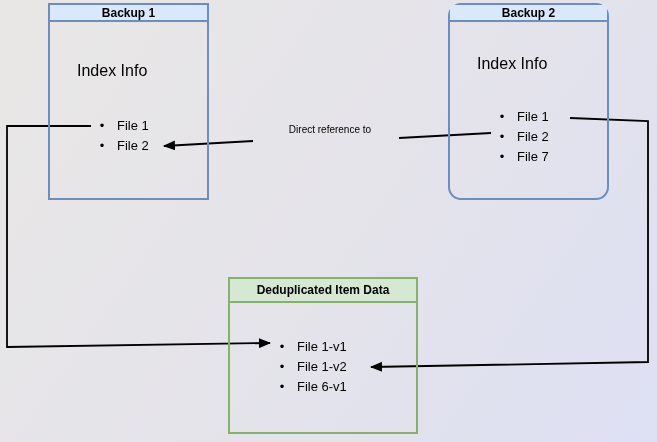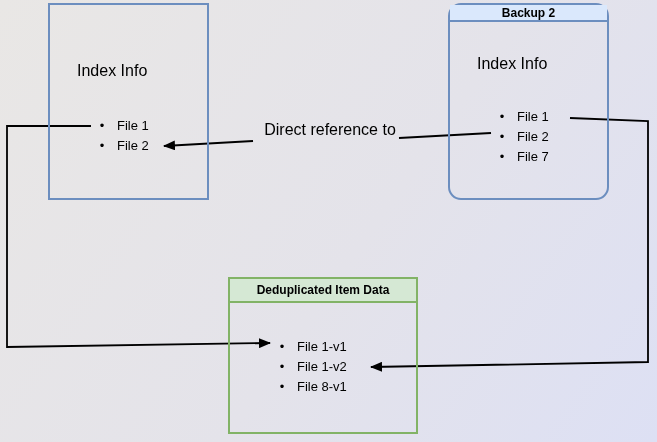--- a/index.html
+++ b/index.html
@@ -74,21 +74,21 @@
 
   #backup1 .file-list { left: 44px; top: 111px; }
   #backup2 .file-list { left: 44px; top: 102px; }
   #dedup   .file-list { left: 44px; top: 58px;  }
 
   .edge-label {
     position: absolute;
     left: 250px; top: 120px;
     width: 160px;
     text-align: center;
-    font-size: 16px;
+    font-size: 10px;
     line-height: 19px;
   }
 </style>
 </head>
 <body>
 
 <div class="stage">
 
   <svg class="edges" viewBox="0 0 657 442" xmlns="http://www.w3.org/2000/svg">
     <defs>
@@ -96,20 +96,23 @@
         <path d="M 0 0 L 12 5 L 0 10 Z" fill="#000"></path>
       </marker>
     </defs>
     <path d="M 91 126 L 7 126 L 7 347 L 270 343" fill="none" stroke="#000" stroke-width="1.8" marker-end="url(#arrow)"></path>
     <path d="M 570 118 L 648 121 L 648 362 L 371 367" fill="none" stroke="#000" stroke-width="1.8" marker-end="url(#arrow)"></path>
     <path d="M 491 133 L 399 138" fill="none" stroke="#000" stroke-width="1.8"></path>
     <path d="M 253 141 L 164 146" fill="none" stroke="#000" stroke-width="1.8" marker-end="url(#arrow)"></path>
   </svg>
 
   <div class="node blue" id="backup1">
+    <div class="node-header">
+      <span>Backup 1</span>
+    </div>
     <div class="subtitle">Index Info</div>
     <div class="file-list">
       <div class="file-row">
         <span class="bullet"></span>
         <span>File 1</span>
       </div>
       <div class="file-row">
         <span class="bullet"></span>
         <span>File 2</span>
       </div>
@@ -145,21 +148,21 @@
       <div class="file-row">
         <span class="bullet"></span>
         <span>File 1-v1</span>
       </div>
       <div class="file-row">
         <span class="bullet"></span>
         <span>File 1-v2</span>
       </div>
       <div class="file-row">
         <span class="bullet"></span>
-        <span>File 8-v1</span>
+        <span>File 6-v1</span>
       </div>
     </div>
   </div>
 
   <div class="edge-label">
     <div>Direct reference to</div>
   </div>
 
 </div>
 

